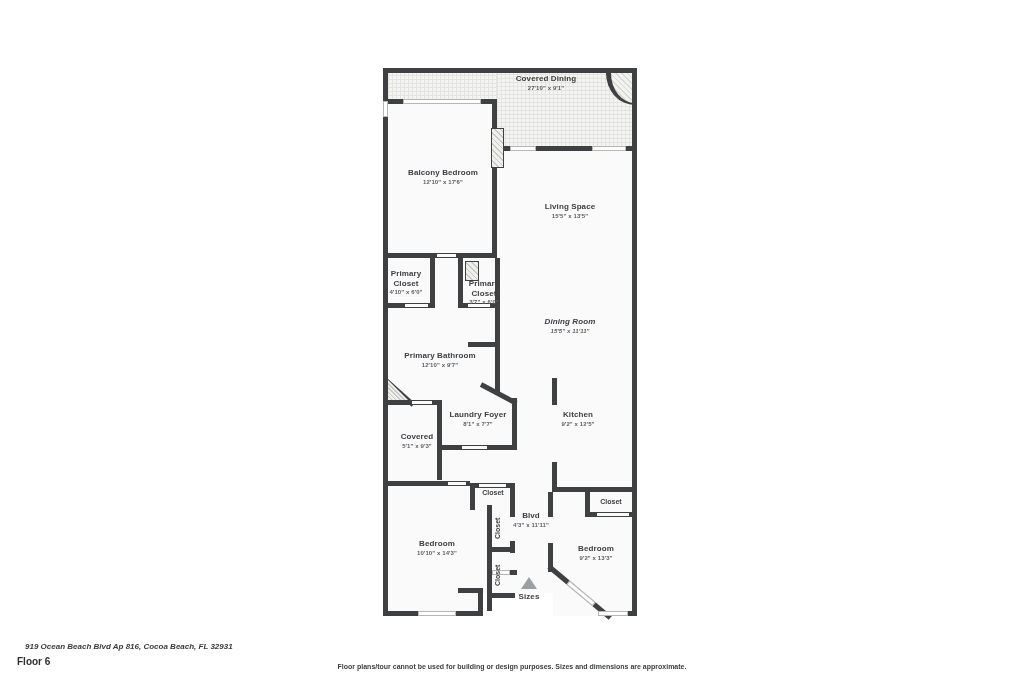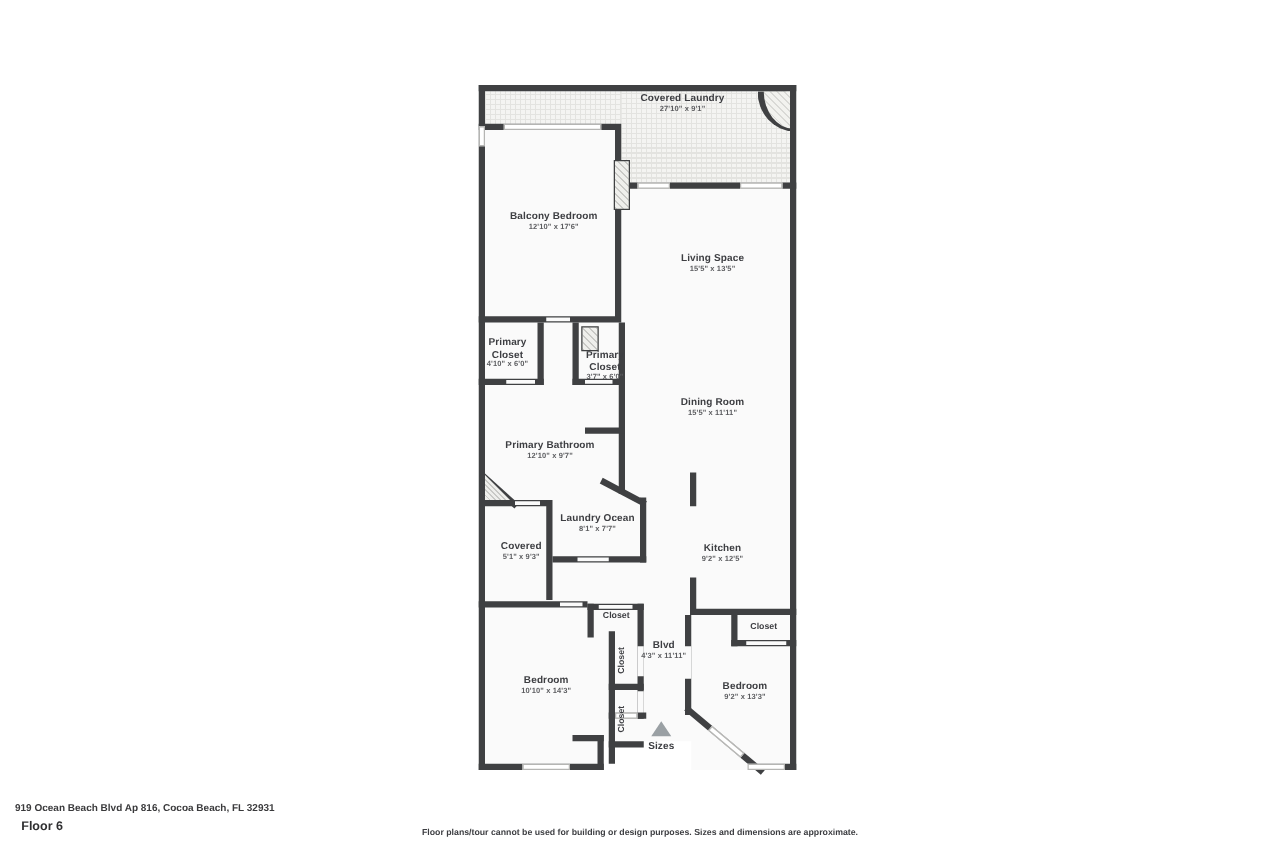--- a/index.html
+++ b/index.html
@@ -117,56 +117,56 @@
   <div class="wall" style="left:478px;top:588px;width:5px;height:28px;"></div>
   <div class="window" style="left:418px;top:611px;width:38px;height:5px;"></div>
 
   <div class="wall diag" style="left:549px;top:564px;width:80px;height:5px;transform:rotate(40deg);"></div>
   <div class="window diag" style="left:568px;top:580px;width:34px;height:5px;transform:rotate(40deg);transform-origin:0 50%;"></div>
   <div class="window" style="left:598px;top:611px;width:30px;height:5px;"></div>
 
   <div class="entry-arrow" style="left:521px;top:577px;"></div>
 
   <div class="lbl" style="left:486px;top:74px;width:120px;">
-    <div class="nm">Covered Laundry</div>
+    <div class="nm">Covered Dining</div>
     <div class="dm">27'10" x 9'1"</div>
   </div>
   <div class="lbl" style="left:383px;top:168px;width:120px;">
     <div class="nm">Balcony Bedroom</div>
     <div class="dm">12'10" x 17'6"</div>
   </div>
   <div class="lbl" style="left:510px;top:202px;width:120px;">
     <div class="nm">Living Space</div>
     <div class="dm">15'5" x 13'5"</div>
   </div>
   <div class="lbl" style="left:378px;top:269px;width:56px;">
     <div class="nm">Primary Closet</div>
     <div class="dm">4'10" x 6'0"</div>
   </div>
   <div class="lbl" style="left:460px;top:279px;width:48px;">
     <div class="nm">Primary Closet</div>
     <div class="dm">3'7" x 6'0"</div>
   </div>
-  <div class="lbl" style="left:510px;top:317px;width:120px;">
+  <div class="lbl" style="left:510px;top:317px;width:120px;font-style:italic;">
     <div class="nm">Dining Room</div>
     <div class="dm">15'5" x 11'11"</div>
   </div>
   <div class="lbl" style="left:380px;top:351px;width:120px;">
     <div class="nm">Primary Bathroom</div>
     <div class="dm">12'10" x 9'7"</div>
   </div>
   <div class="lbl" style="left:418px;top:410px;width:120px;">
-    <div class="nm">Laundry Ocean</div>
+    <div class="nm">Laundry Foyer</div>
     <div class="dm">8'1" x 7'7"</div>
   </div>
   <div class="lbl" style="left:367px;top:432px;width:100px;">
     <div class="nm">Covered</div>
     <div class="dm">5'1" x 9'3"</div>
   </div>
-  <div class="lbl" style="left:518px;top:434px;width:120px;">
+  <div class="lbl" style="left:518px;top:410px;width:120px;">
     <div class="nm">Kitchen</div>
     <div class="dm">9'2" x 12'5"</div>
   </div>
   <div class="lbl" style="left:491px;top:511px;width:80px;">
     <div class="nm">Blvd</div>
     <div class="dm">4'3" x 11'11"</div>
   </div>
   <div class="lbl" style="left:377px;top:539px;width:120px;">
     <div class="nm">Bedroom</div>
     <div class="dm">10'10" x 14'3"</div>
@@ -176,17 +176,17 @@
     <div class="dm">9'2" x 13'3"</div>
   </div>
 
   <div class="lbl closet-lbl" style="left:468px;top:489px;width:50px;">Closet</div>
   <div class="lbl closet-lbl" style="left:586px;top:498px;width:50px;">Closet</div>
   <div class="lbl closet-lbl vert" style="left:494px;top:509px;width:16px;height:38px;">Closet</div>
   <div class="lbl closet-lbl vert" style="left:494px;top:556px;width:16px;height:38px;">Closet</div>
 
   <div class="lbl nm" style="left:504px;top:592px;width:50px;">Sizes</div>
 
-  <div class="address" style="left:12px;top:642px;">919 Ocean Beach Blvd Ap 816, Cocoa Beach, FL 32931</div>
+  <div class="address" style="left:25px;top:642px;font-style:italic;">919 Ocean Beach Blvd Ap 816, Cocoa Beach, FL 32931</div>
   <div class="floor-label" style="left:17px;top:656px;">Floor 6</div>
   <div class="disclaimer" style="left:292px;top:663px;width:440px;">Floor plans/tour cannot be used for building or design purposes. Sizes and dimensions are approximate.</div>
 
 </div>
 
 </body></html>

